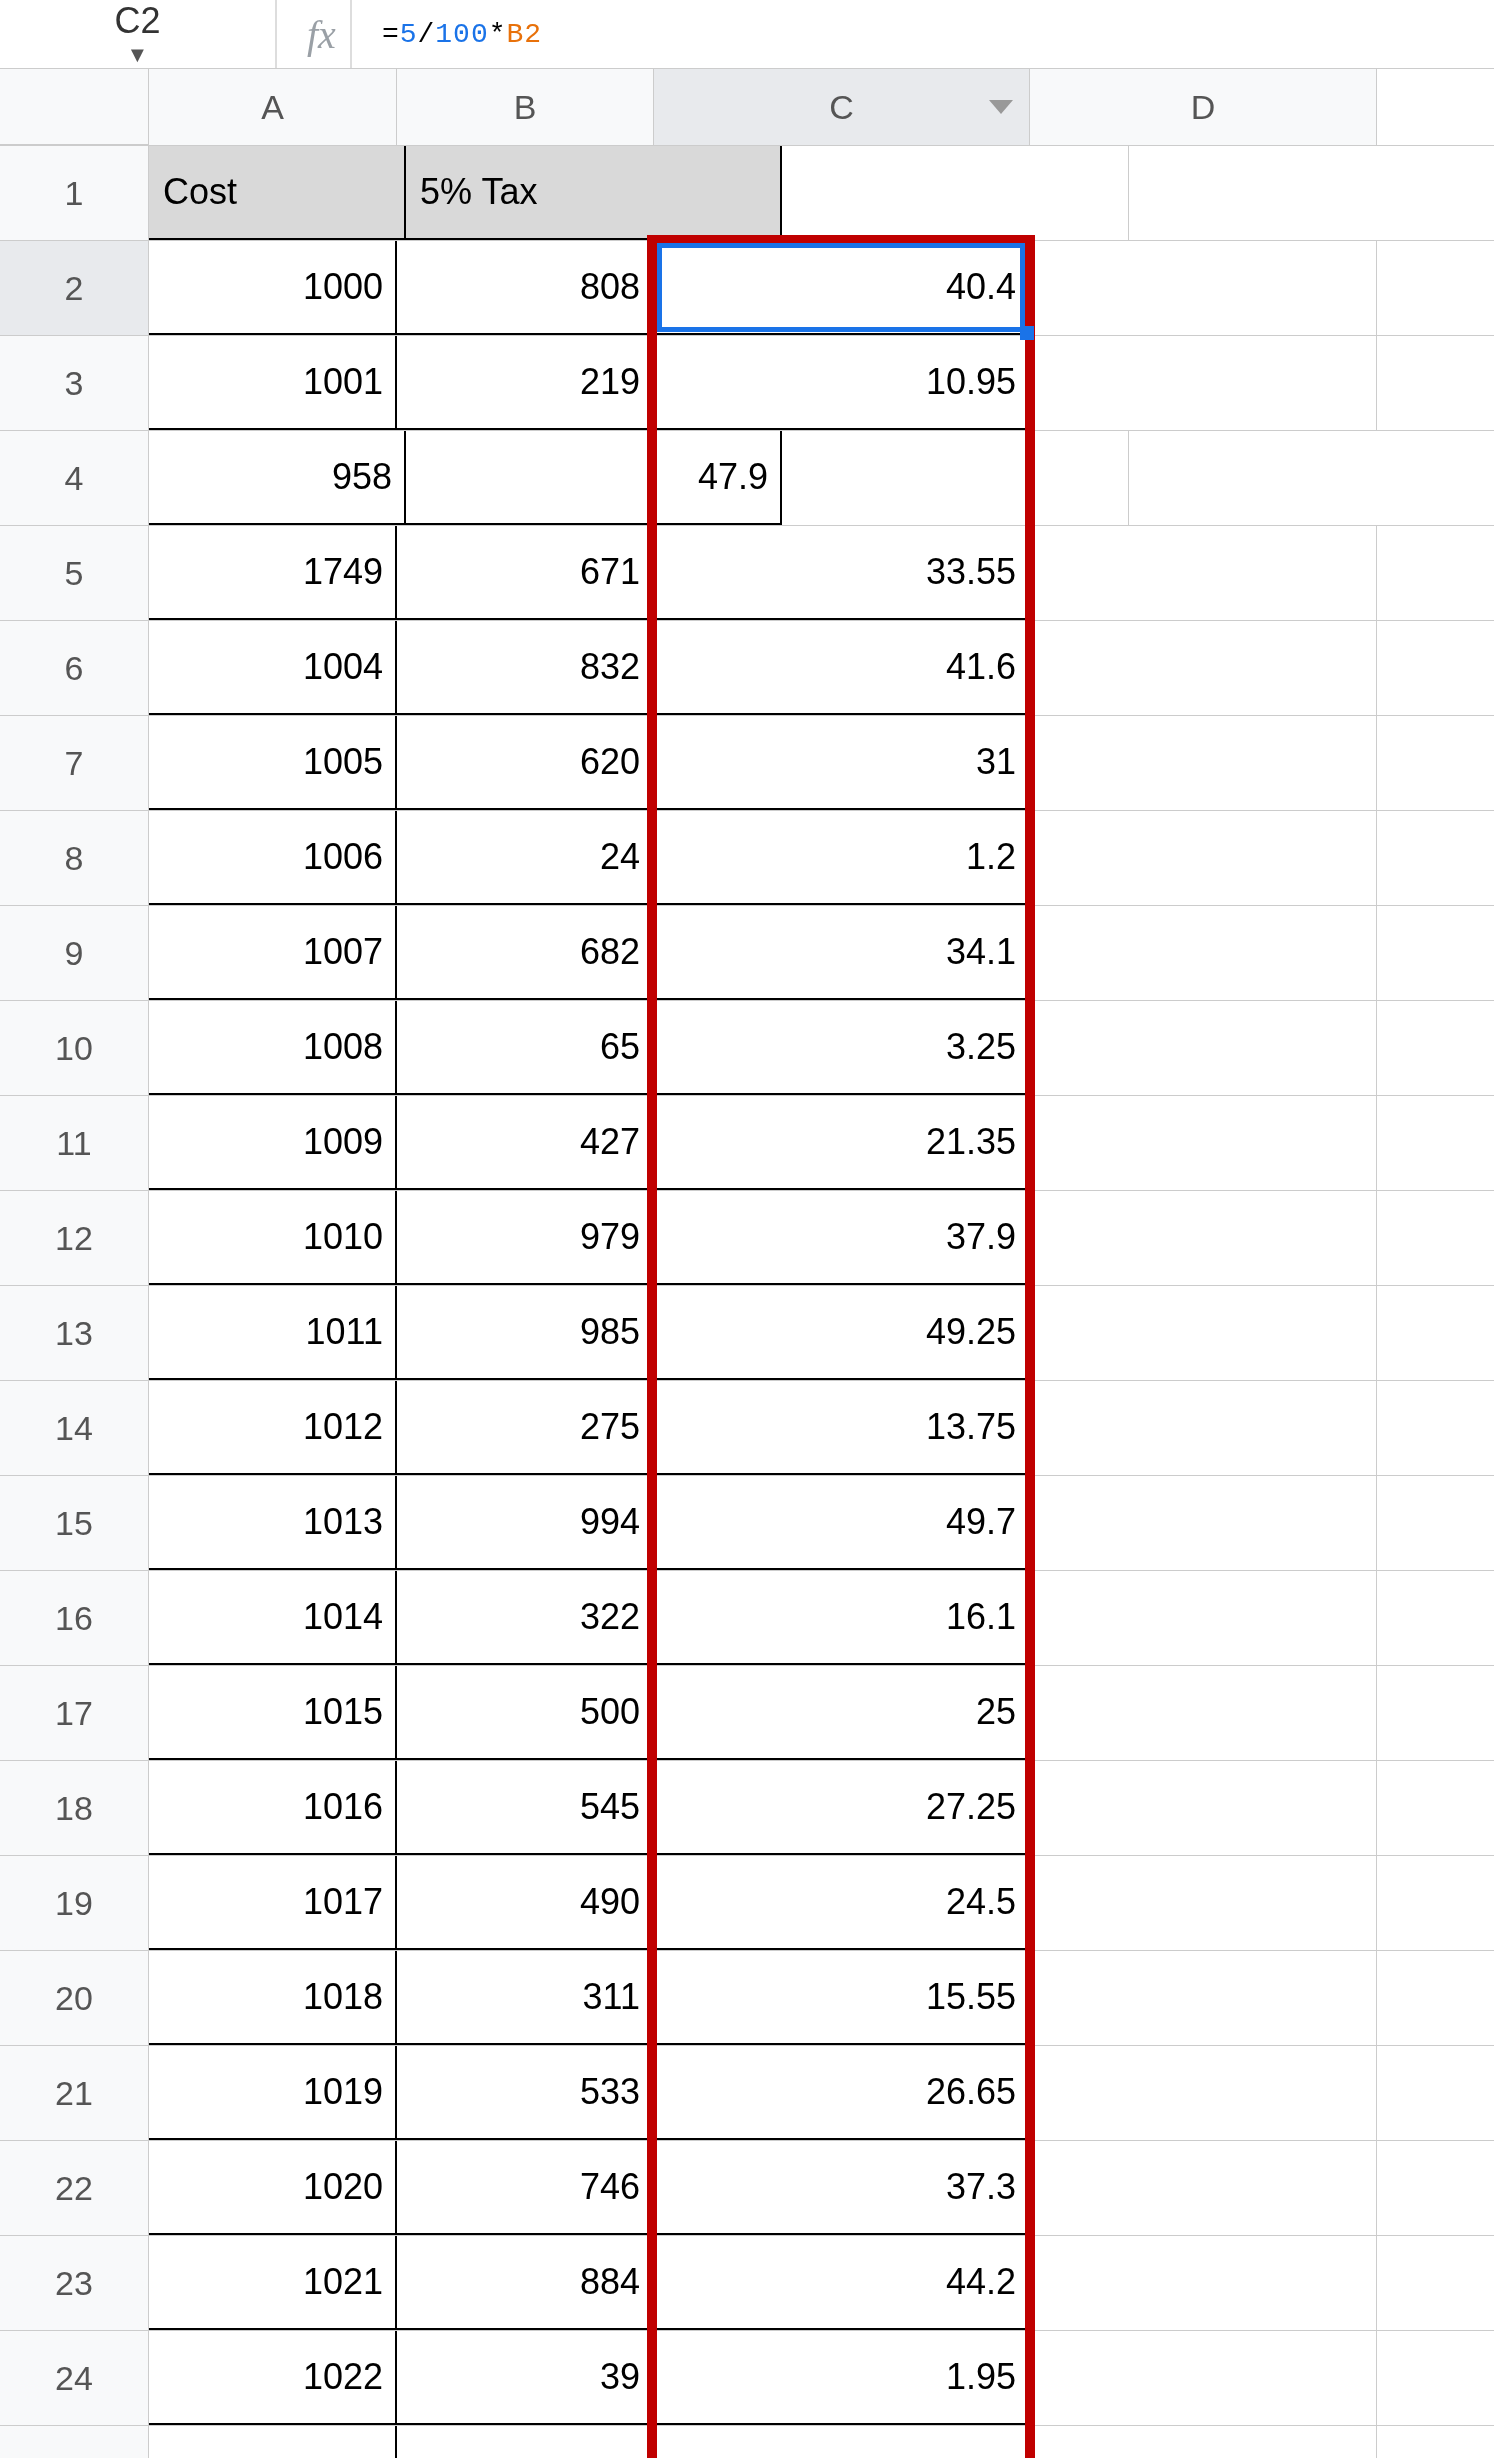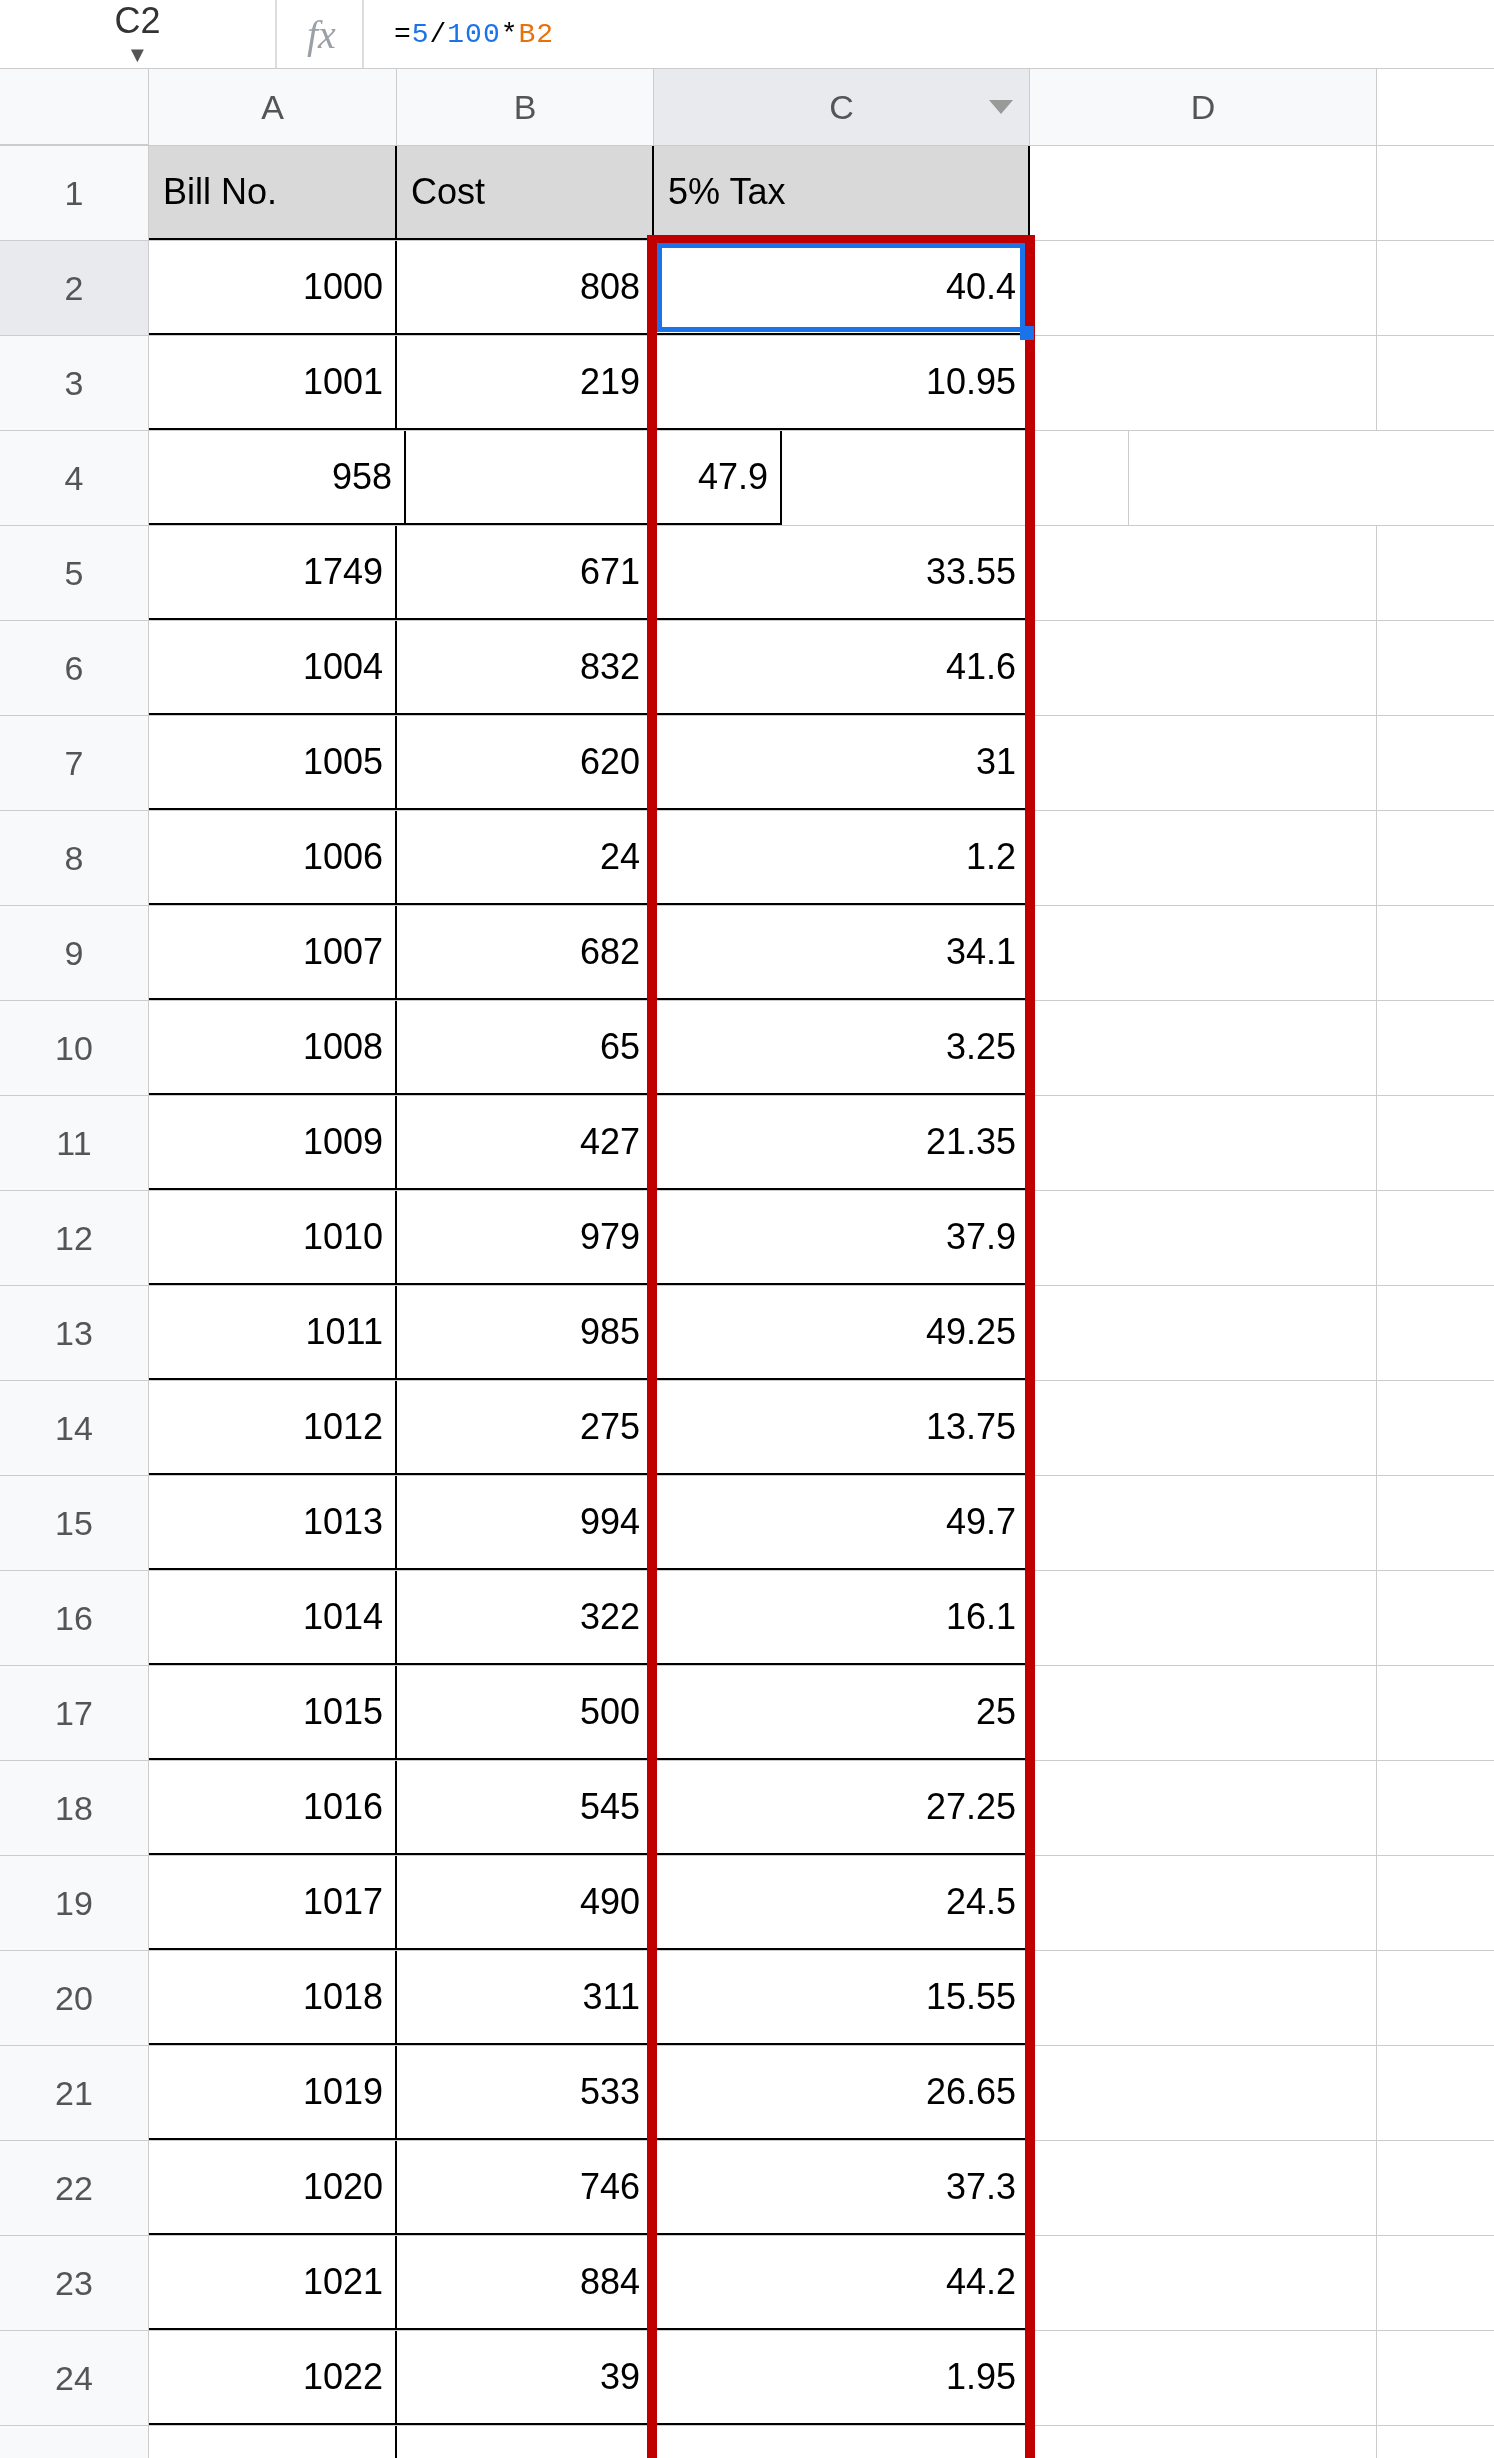--- a/index.html
+++ b/index.html
@@ -39,21 +39,21 @@
     align-items: center;
     padding-left: 30px;
     height: 100%;
     flex: 1;
   }
   .fx-symbol {
     font-style: italic;
     font-size: 40px;
     color: #9aa0a6;
     font-family: "Times New Roman", serif;
-    padding-right: 26px;
+    padding-right: 14px;
     border-right: 2px solid #ddd;
     height: 100%;
     display: flex;
     align-items: center;
   }
   .formula-text {
     font-size: 28px;
     font-family: "Consolas","Courier New",monospace;
     padding-left: 30px;
     letter-spacing: 1px;
@@ -200,23 +200,20 @@
       </div>
     <div class="colhead colD">
         <span>D</span>
       </div>
   </div>
 
   <div class="row title-row data-area">
     <div class="rowhead">
         <span>1</span>
       </div>
-    <div class="cell colA left">
-        <span>Bill No.</span>
-      </div>
     <div class="cell colB left">
         <span>Cost</span>
       </div>
     <div class="cell colC left">
         <span>5% Tax</span>
       </div>
     <div class="cell colD"></div>
   </div>
 
   <div id="data-rows">

